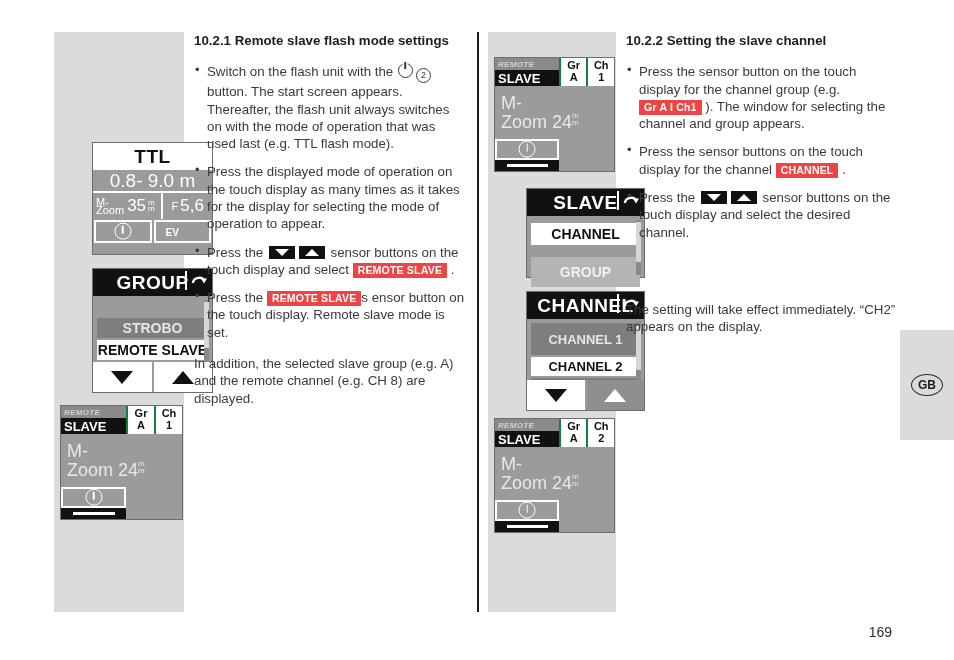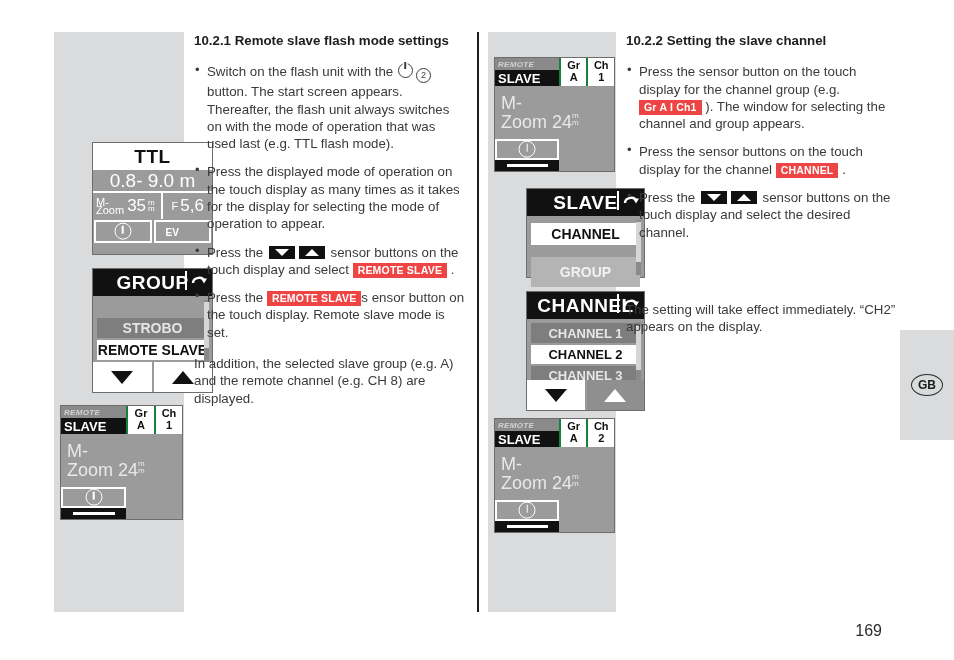--- a/index.html
+++ b/index.html
@@ -110,21 +110,21 @@
        transform:translateX(-50%);box-shadow:0 0 0 1.5px #fff;}
   .circ2{display:inline-block;width:13px;height:13px;border:1.2px solid #3a3a3a;border-radius:50%;
        font-size:9px;line-height:12px;text-align:center;vertical-align:-2px;margin-left:2px;}
 
   
   #gb-tab{right:0;top:330px;width:54px;height:110px;background:#d9dbdc;
        display:flex;align-items:center;justify-content:center;}
   #gb-oval{width:30px;height:20px;border:1.5px solid #2b2b2b;border-radius:50%;
        display:flex;align-items:center;justify-content:center;font-size:12px;font-weight:bold;color:#1d1d1d;}
 
-  #page-num{right:72px;bottom:20px;font-size:16px;color:#2b2b2b;}
+  #page-num{right:62px;bottom:20px;font-size:14px;color:#2b2b2b;}
 </style>
 </head>
 <body>
 
 <div class="page">
 
   <div class="abs figcol" id="figcol-left"></div>
   <div class="abs figcol" id="figcol-mid"></div>
   <div class="abs" id="mid-rule"></div>
 
@@ -263,21 +263,21 @@
       <span>CHANNEL</span>
       <span class="back">
         <span class="bar"></span>
         <svg width="18" height="18" viewBox="0 0 18 18" aria-hidden="true">
           <path d="M3 11 C3 5, 14 4, 14 9" stroke="#fff" stroke-width="2.4" fill="none"></path>
           <path d="M14 11.5 L11 6.5 L17 6.5 Z" fill="#fff"></path>
         </svg>
       </span>
     </div>
     <div style="padding-top:2px">
-      <div class="menu-row dim" style="height:20px;font-size:13px">CHANNEL 1</div>
+      <div class="menu-row dim" style="height:32px;font-size:13px">CHANNEL 1</div>
       <div class="menu-row sel" style="height:19px;font-size:13px">CHANNEL 2</div>
       <div class="menu-row dim" style="height:19px;font-size:13px">CHANNEL 3</div>
     </div>
     <div class="scroll-track" style="top:30px;height:58px"></div>
     <div class="scroll-thumb" style="top:34px;height:44px"></div>
     <div class="arrow-row">
       <div class="ab">
           <span class="tri-d"></span>
         </div>
       <div class="divider"></div>

